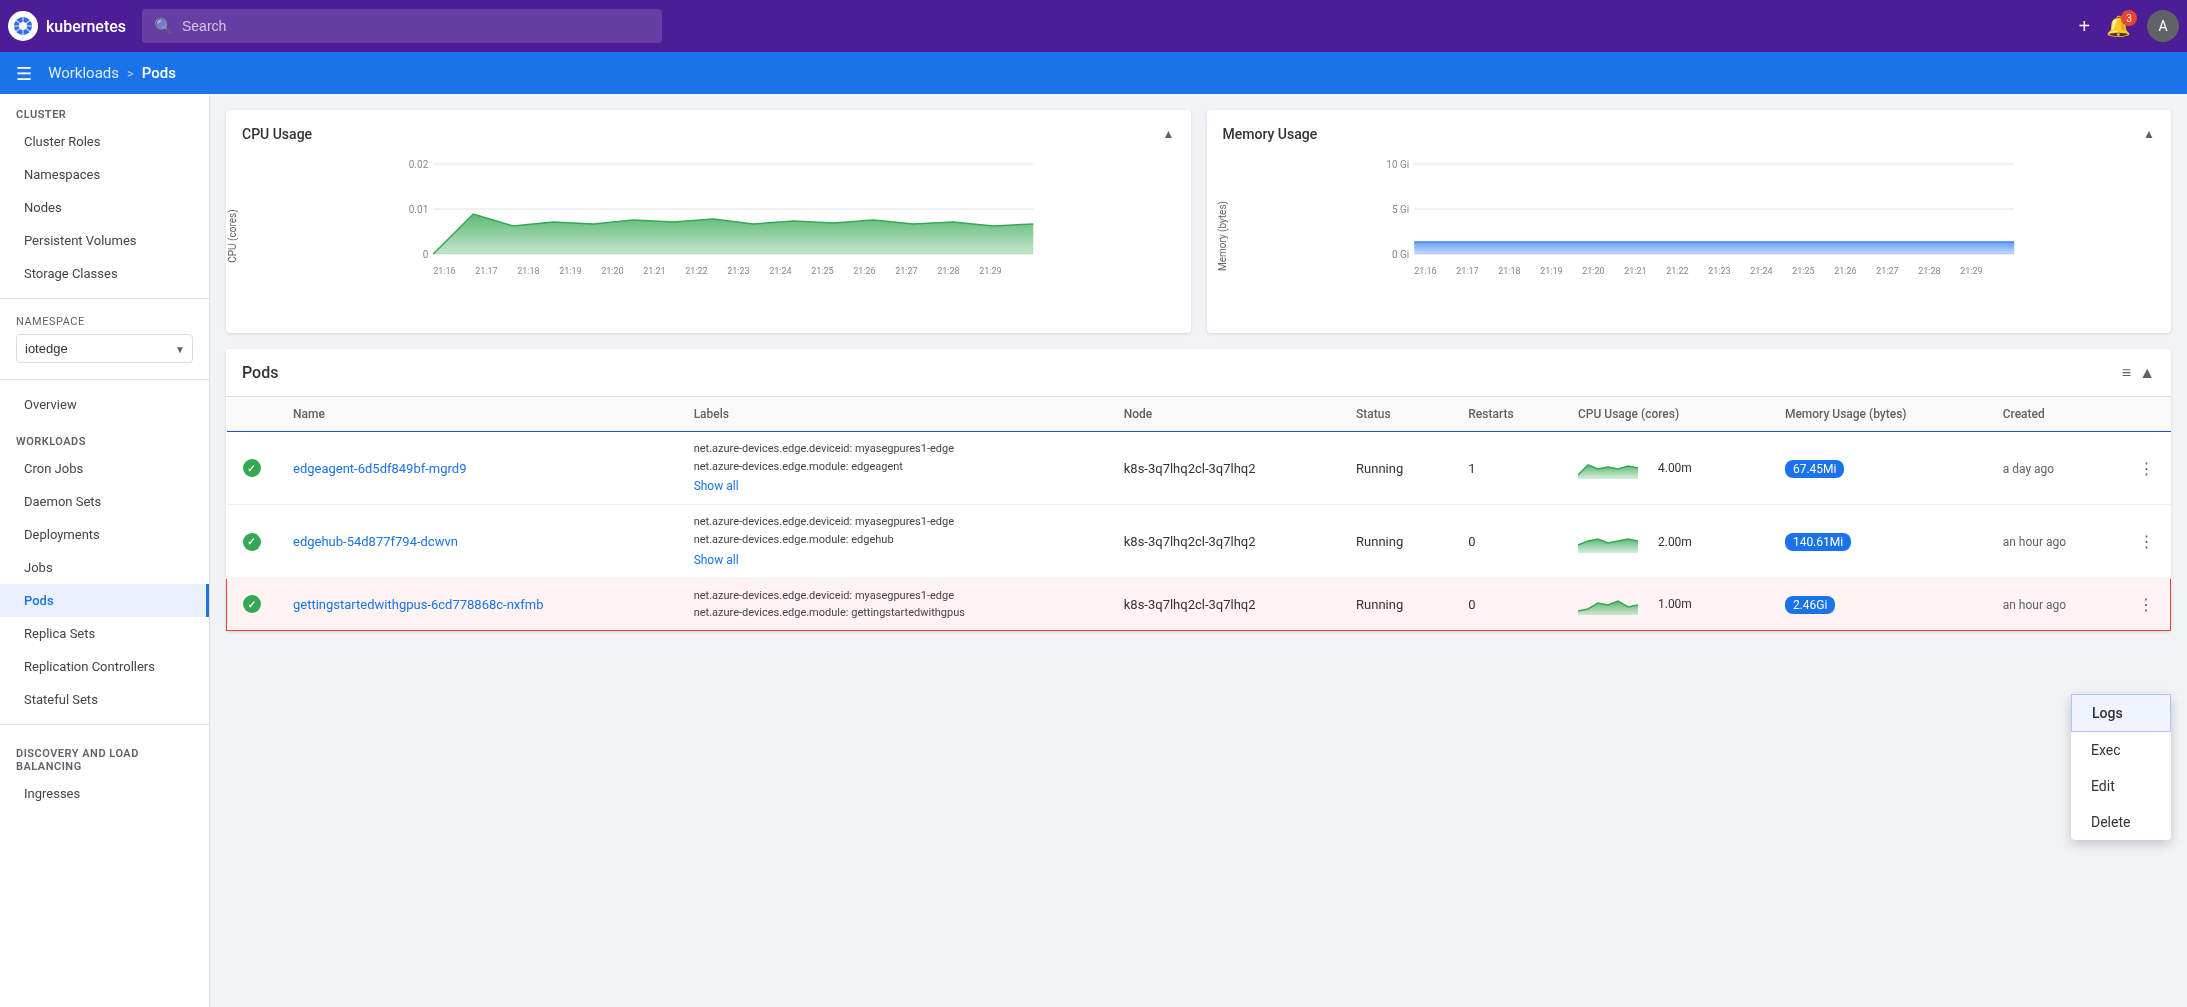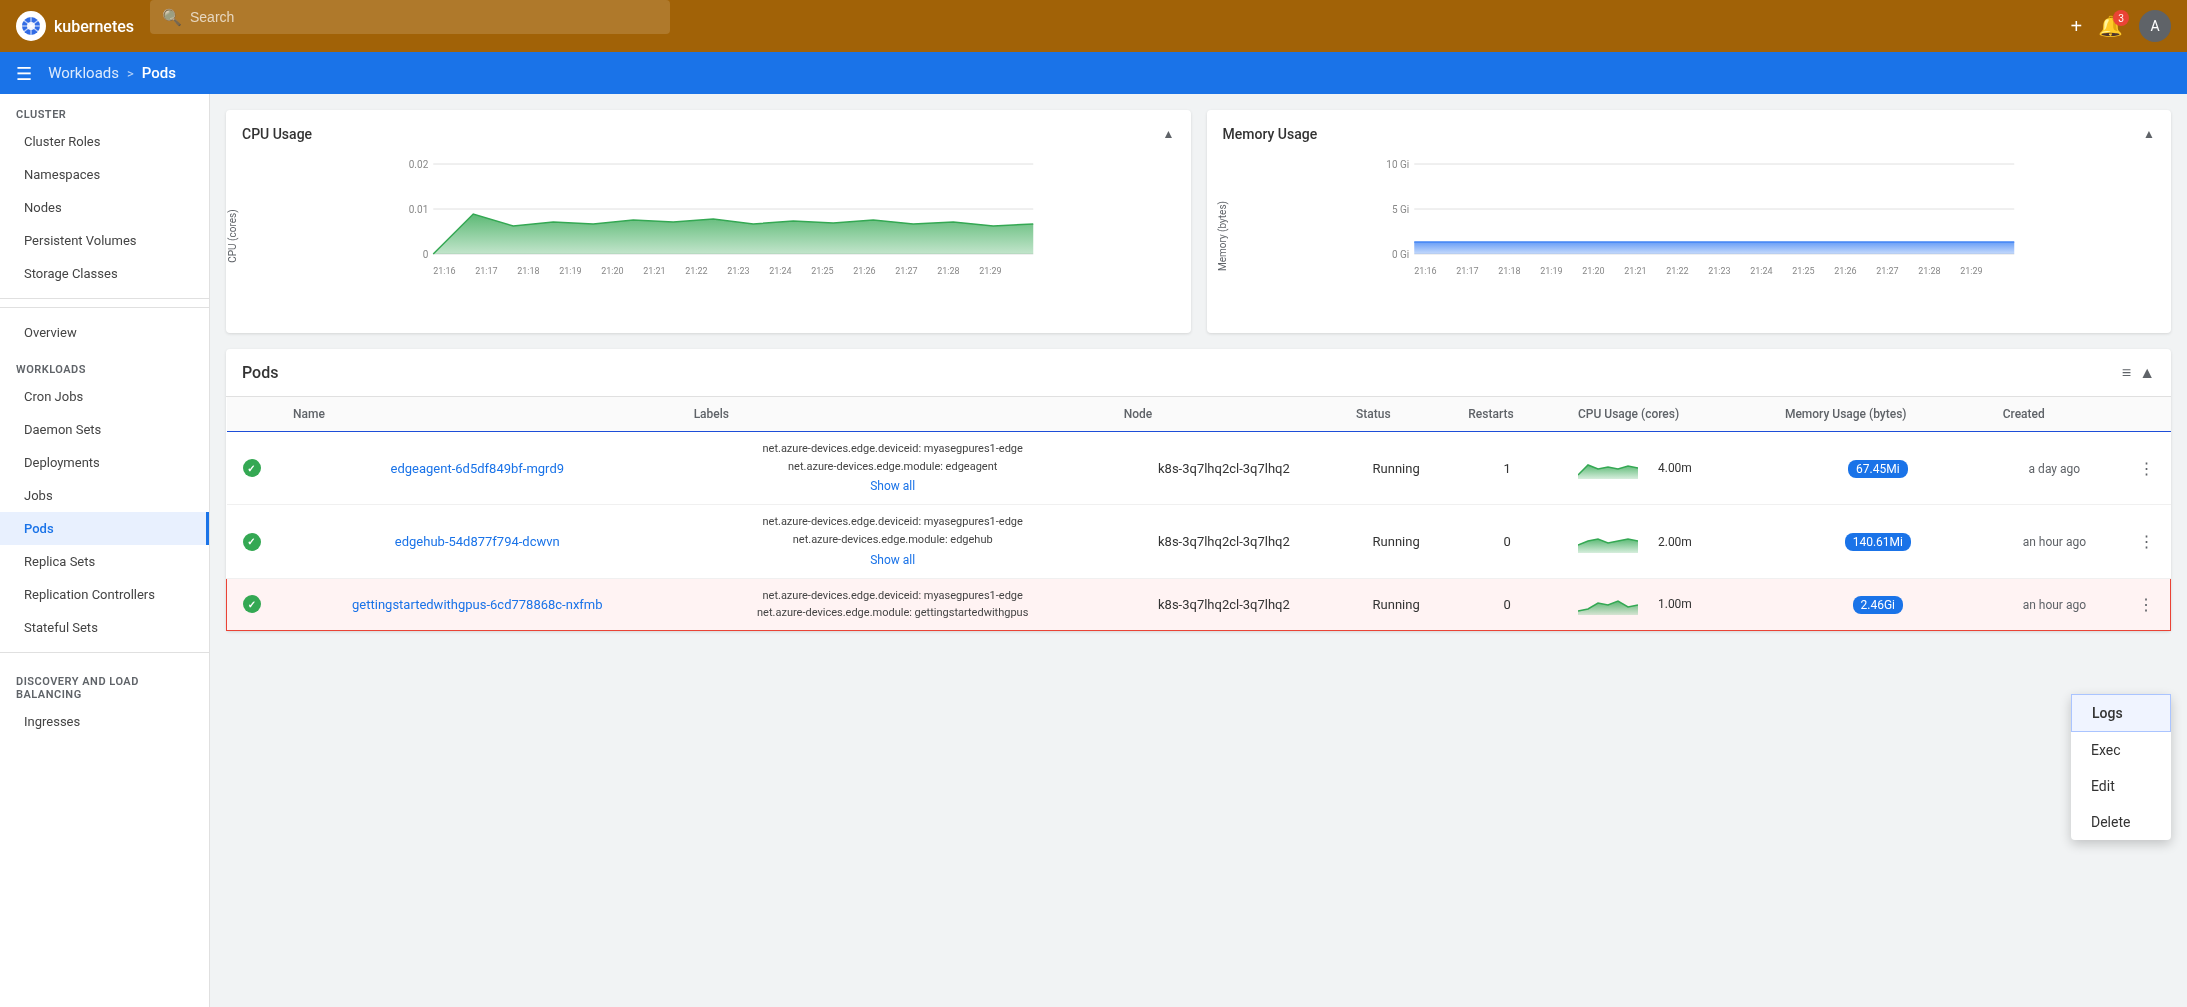--- a/index.html
+++ b/index.html
@@ -1,21 +1,21 @@
 <!DOCTYPE html>
 <html><head>
   <meta charset="utf-8">
   <style>
     * { box-sizing: border-box; margin: 0; padding: 0; }
     body { font-family: 'Roboto', Arial, sans-serif; font-size: 13px; background: #f1f3f4; color: #333; }
 
     
     .topnav {
-      display: flex; height: 52px;
-      background: #a16207; padding: 0 16px; gap: 16px;
+      display: flex; align-items: center; height: 52px;
+      background: #4c1d95; padding: 0 8px; gap: 16px;
     }
     .topnav .logo { display: flex; align-items: center; gap: 8px; color: white; font-size: 16px; font-weight: 500; }
     .topnav .logo-icon { width: 30px; height: 30px; background: white; border-radius: 50%; display: flex; align-items: center; justify-content: center; }
     .topnav .logo-icon svg { width: 20px; height: 20px; }
     .topnav .search-bar {
       flex: 1; max-width: 520px; display: flex; align-items: center;
       background: rgba(255,255,255,0.15); border-radius: 4px; padding: 0 12px; height: 34px;
     }
     .topnav .search-bar input {
       background: transparent; border: none; outline: none; color: white; font-size: 14px; width: 100%;
@@ -105,21 +105,21 @@
     .pods-title { font-size: 16px; font-weight: 500; color: #333; }
     .pods-actions { display: flex; align-items: center; gap: 8px; }
     .filter-icon { color: #5f6368; cursor: pointer; font-size: 16px; }
 
     .pods-table { width: 100%; border-collapse: collapse; }
     .pods-table th {
       text-align: left; padding: 10px 16px; font-size: 12px;
       color: #5f6368; font-weight: 500; border-bottom: 1px solid #1d4ed8;
       background: #fafafa;
     }
-    .pods-table td { padding: 8px 16px; border-bottom: 1px solid #f0f0f0; font-size: 13px; vertical-align: middle; text-align: center; }
+    .pods-table td { padding: 8px 16px; border-bottom: 1px solid #f0f0f0; font-size: 13px; vertical-align: middle; }
 
     .pod-link { color: #1a73e8; text-decoration: none; font-size: 13px; }
     .status-icon { width: 18px; height: 18px; border-radius: 50%; background: #34a853; display: flex; align-items: center; justify-content: center; }
     .status-icon::after { content: '✓'; color: white; font-size: 10px; font-weight: bold; }
 
     .label-list { font-size: 11px; color: #444; line-height: 1.6; }
     .show-all { color: #1a73e8; font-size: 12px; cursor: pointer; text-decoration: none; display: block; margin-top: 2px; }
 
     .cpu-bar-container { display: flex; align-items: center; gap: 20px; }
     .cpu-mini-chart { width: 60px; height: 22px; }
@@ -196,20 +196,28 @@
 
   <div class="sidebar">
     <div class="sidebar-section-header">Cluster</div>
     <a class="sidebar-item">Cluster Roles</a>
     <a class="sidebar-item">Namespaces</a>
     <a class="sidebar-item">Nodes</a>
     <a class="sidebar-item">Persistent Volumes</a>
     <a class="sidebar-item">Storage Classes</a>
 
     <div class="sidebar-divider"></div>
+    <div class="namespace-section">
+      <div class="namespace-label">Namespace</div>
+      <div class="namespace-wrapper">
+        <select class="namespace-select">
+          <option>iotedge</option>
+        </select>
+      </div>
+    </div>
     <div class="sidebar-divider"></div>
 
     <a class="sidebar-item">Overview</a>
 
     <div class="sidebar-section-header">Workloads</div>
     <a class="sidebar-item">Cron Jobs</a>
     <a class="sidebar-item">Daemon Sets</a>
     <a class="sidebar-item">Deployments</a>
     <a class="sidebar-item">Jobs</a>
     <a class="sidebar-item selected-highlight">Pods</a>

